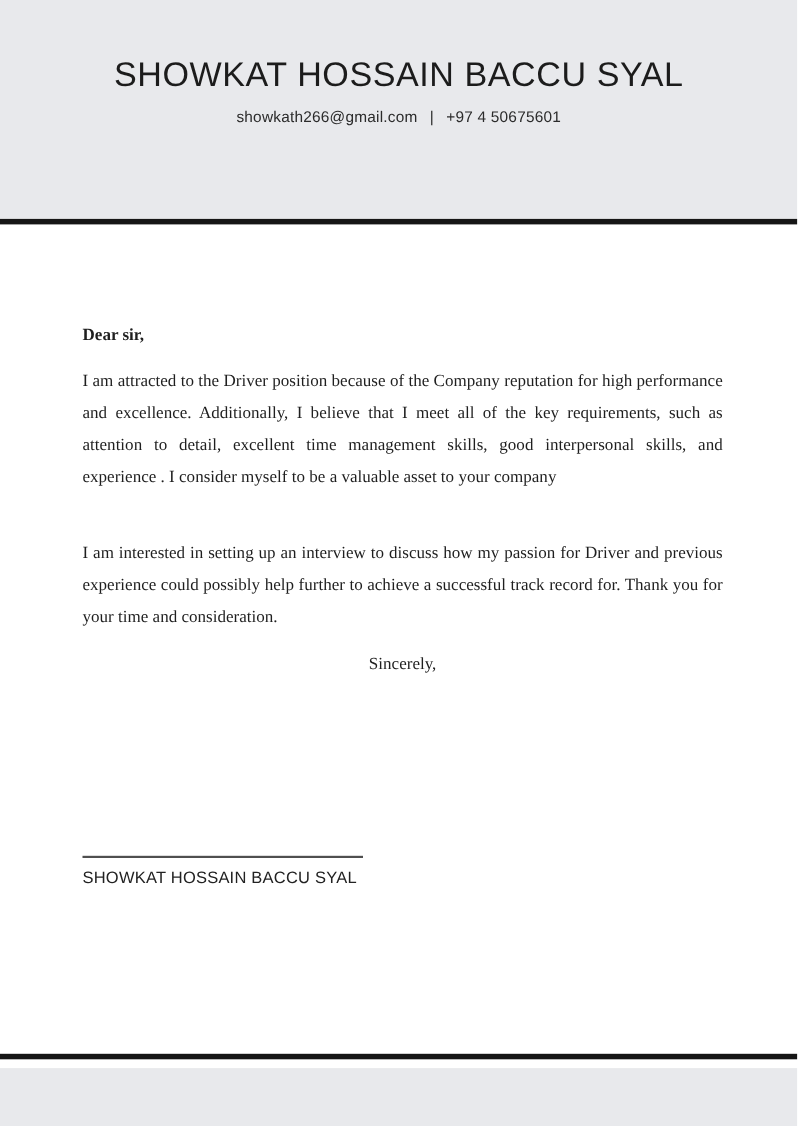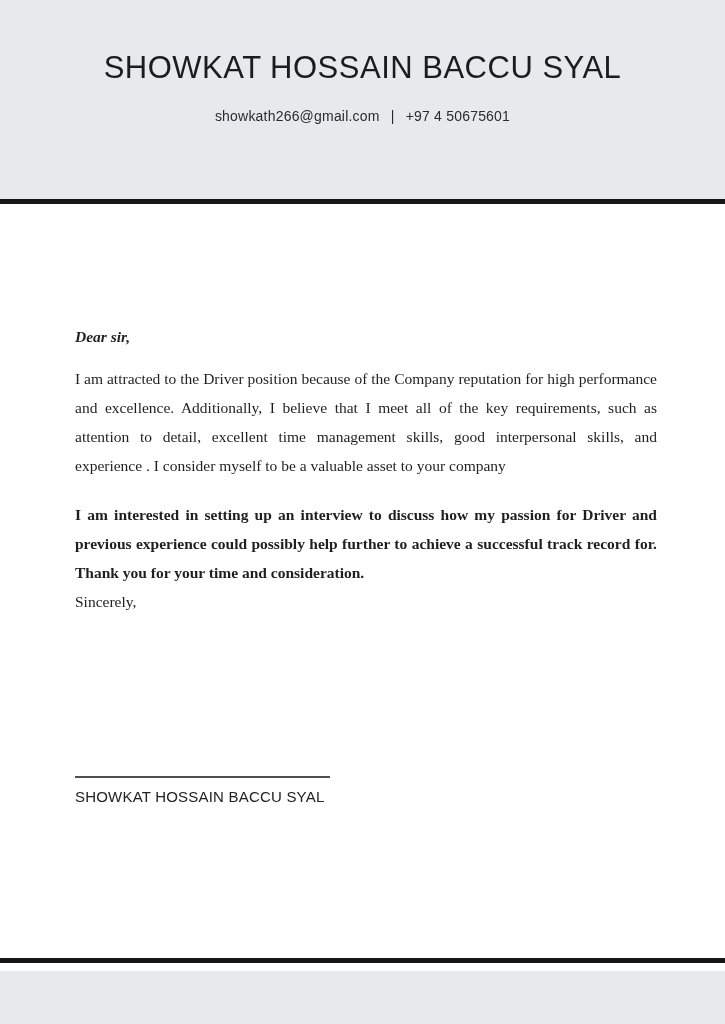--- a/index.html
+++ b/index.html
@@ -29,21 +29,21 @@
   .applicant-name {
     margin: 0;
     padding-top: 50px;
     font-family: "Liberation Sans", sans-serif;
     font-size: 31px;
     font-weight: 400;
     letter-spacing: 0.5px;
     color: #1c1c1c;
   }
   .contact-line {
-    margin-top: 22px;
+    margin-top: 12px;
     font-family: "Liberation Sans", sans-serif;
     font-size: 14px;
     letter-spacing: 0.2px;
     color: #2b2b2b;
   }
   .contact-line .sep {
     display: inline-block;
     margin: 0 7px;
     color: #2b2b2b;
   }
@@ -59,32 +59,31 @@
   
   .content {
     position: absolute;
     top: 204px; left: 0; right: 0;
     padding: 0 68px 0 75px;
     color: #1f1f1f;
     font-size: 15.5px;
     line-height: 29px;
   }
   .salutation {
-    margin: 118px 0 0 0;
+    margin: 86px 0 0 0;
     font-weight: 700;
-    font-style: italic;
   }
   .para {
     margin: 0;
     text-align: justify;
   }
   .para-1 { margin-top: 29px; }
   .para-2 { margin-top: 13px; font-family: Liberation Serif, serif; }
-  .para-3 { margin-top: 20px; font-weight: bold; }
-  .closing { margin: 0 0 0 0; }
+  .para-3 { margin-top: 40px; }
+  .closing { margin: 14px 0 0 0; text-align: center; }
 
   .signature-block {
     margin-top: 160px;
     width: 255px;
     border-top: 2px solid #4f4f4f;
     padding-top: 4px;
   }
   .signature-name {
     font-family: "Liberation Sans", sans-serif;
     font-size: 15px;

